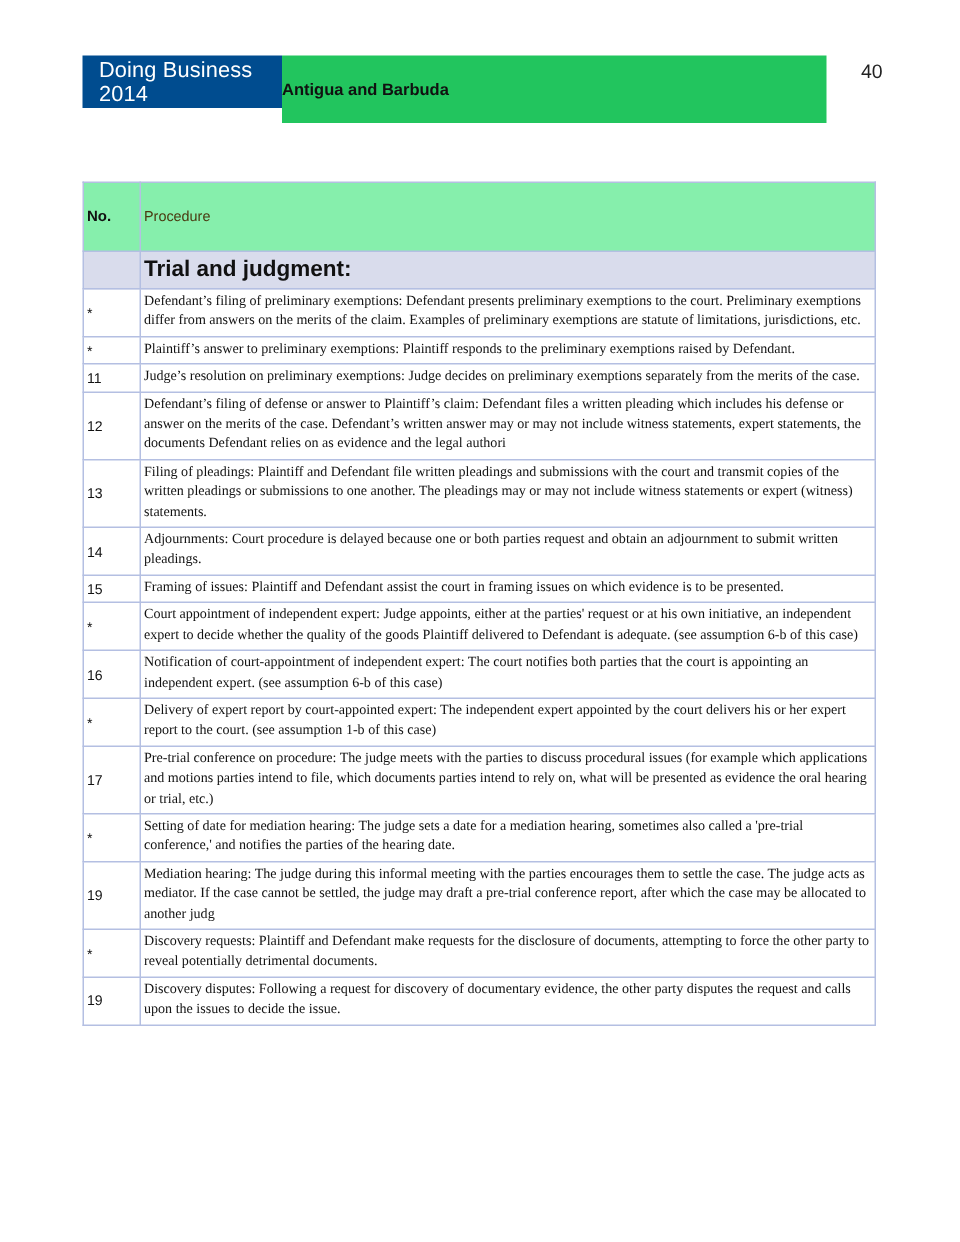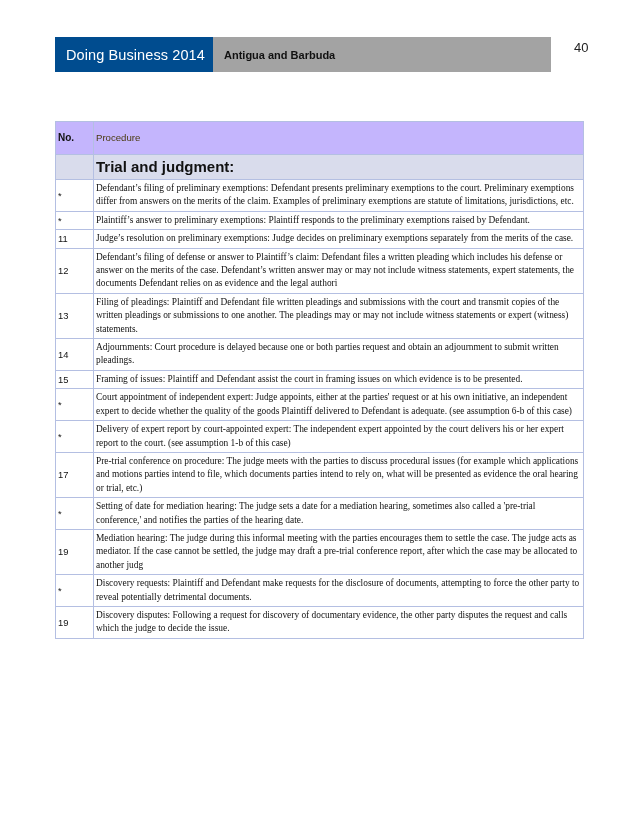--- a/index.html
+++ b/index.html
@@ -6,44 +6,44 @@
     body {
       width: 640px; height: 828px; position: relative; overflow: hidden;
       font-family: "Liberation Sans", "DejaVu Sans", sans-serif;
       color: #111111;
     }
     .header-bar {
       position: absolute; left: 55px; top: 37px; width: 496px; height: 35px;
       display: flex;
     }
     .header-left {
-      width: 158px; height: 35px; background: #004c8f; color: #ffffff;
+      width: 133px; height: 35px; background: #004c8f; color: #ffffff;
       font-size: 14.5px; display: flex; align-items: center; padding-left: 11px;
       box-sizing: border-box; letter-spacing: 0.1px;
     }
     .header-right {
-      flex: 1; height: 35px; background: #a3a3a3; color: #111111;
+      flex: 1; height: 45px; background: #22c55e; color: #111111;
       font-size: 11px; font-weight: bold; display: flex; align-items: center;
-      padding-left: 11px; box-sizing: border-box;
+      padding-left: 0; box-sizing: border-box;
     }
     .page-number {
       position: absolute; left: 574px; top: 40px; font-size: 13px; color: #222222;
     }
     table.proc {
       position: absolute; left: 55px; top: 121px; width: 529px;
       border-collapse: collapse; table-layout: fixed;
       font-size: 9.4px; line-height: 13.4px;
     }
     table.proc col.c-no { width: 38px; }
     table.proc td, table.proc th {
       border: 1px solid #b4bfe2; vertical-align: middle; padding: 2px 2px 2px 2px;
       text-align: left; font-weight: normal;
     }
     table.proc thead th {
-      background: #c4b5fd; height: 33px; box-sizing: border-box;
+      background: #86efac; height: 46px; box-sizing: border-box;
     }
     table.proc thead th.h-no { font-weight: bold; font-size: 10px; }
     table.proc thead th.h-proc { color: #4a3a10; font-size: 9.6px; margin-left: 16px; }
     tr.section td { background: #d9dcec; height: 20px; }
     tr.section td.section-label { font-weight: bold; font-size: 15px; }
     td.num { padding-left: 2px; }
     td.desc { padding-left: 3px; padding-right: 3px; font-family: Liberation Serif, serif; }
   </style>
 </head>
 <body>
@@ -96,20 +96,24 @@
       </tr>
     <tr>
         <td class="num">15</td>
         <td class="desc">Framing of issues: Plaintiff and Defendant assist the court in framing issues on which evidence is to be presented.</td>
       </tr>
     <tr>
         <td class="num">*</td>
         <td class="desc">Court appointment of independent expert: Judge appoints, either at the parties' request or at his own initiative, an independent expert to decide whether the quality of the goods Plaintiff delivered to Defendant is adequate. (see assumption 6-b of this case)</td>
       </tr>
     <tr>
+        <td class="num">16</td>
+        <td class="desc">Notification of court-appointment of independent expert: The court notifies both parties that the court is appointing an independent expert. (see assumption 6-b of this case)</td>
+      </tr>
+    <tr>
         <td class="num">*</td>
         <td class="desc">Delivery of expert report by court-appointed expert: The independent expert appointed by the court delivers his or her expert report to the court.  (see assumption 1-b of this case)</td>
       </tr>
     <tr>
         <td class="num">17</td>
         <td class="desc">Pre-trial conference on procedure: The judge meets with the parties to discuss procedural issues (for example which applications and motions parties intend to file, which documents parties intend to rely on, what will be presented as evidence the oral hearing or trial, etc.)</td>
       </tr>
     <tr>
         <td class="num">*</td>
         <td class="desc">Setting of date for mediation hearing: The judge sets a date for a mediation hearing, sometimes also called a 'pre-trial conference,' and notifies the parties of the hearing date.</td>
@@ -117,16 +121,16 @@
     <tr>
         <td class="num">19</td>
         <td class="desc">Mediation hearing: The judge during this informal meeting with the parties encourages them to settle the case. The judge acts as mediator. If the case cannot be settled, the judge may draft a pre-trial conference report, after which the case may be allocated to another judg</td>
       </tr>
     <tr>
         <td class="num">*</td>
         <td class="desc">Discovery requests: Plaintiff and Defendant make requests for the disclosure of documents, attempting to force the other party to reveal  potentially detrimental documents.</td>
       </tr>
     <tr>
         <td class="num">19</td>
-        <td class="desc">Discovery disputes: Following a request for discovery of documentary evidence, the other party disputes the request and calls which the judge to decide the issue.</td>
+        <td class="desc">Discovery disputes: Following a request for discovery of documentary evidence, the other party disputes the request and calls upon the issues to decide the issue.</td>
       </tr>
   </tbody>
 </table>
 
 </body></html>

